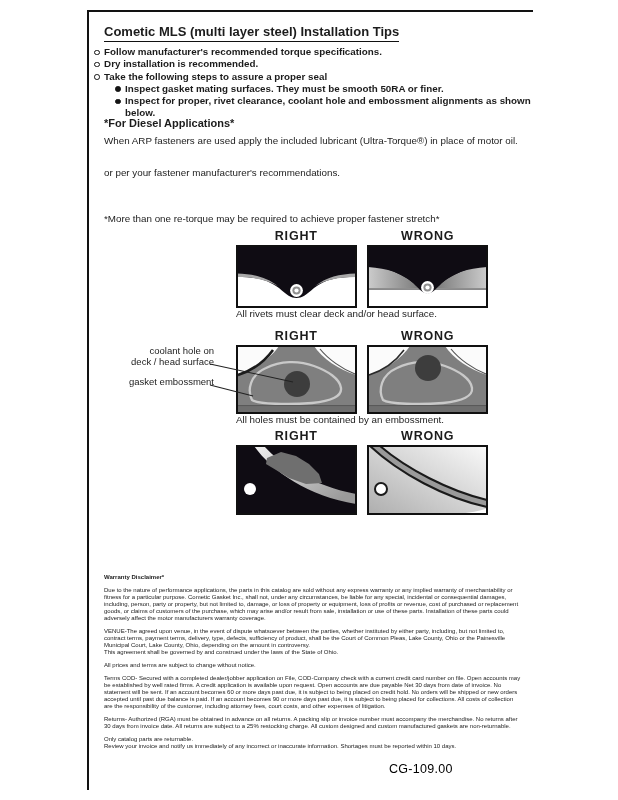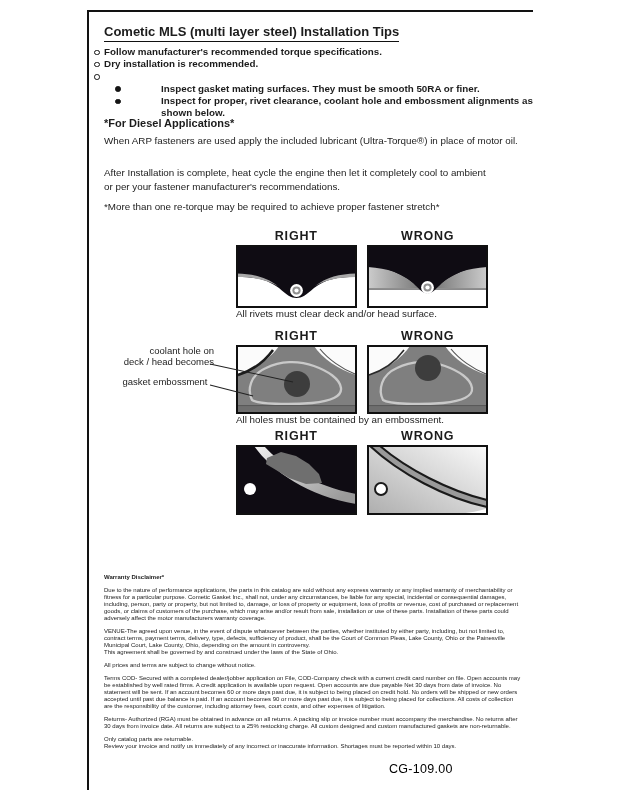--- a/index.html
+++ b/index.html
@@ -8,21 +8,21 @@
     font-family:"Liberation Sans","DejaVu Sans",sans-serif;color:#1c1c1c;
   }
   .vline{position:absolute;left:87px;top:10px;width:2px;height:780px;background:#121212;}
   .hline{position:absolute;left:87px;top:10px;width:446px;height:2px;background:#121212;}
 
   .title{position:absolute;left:104px;top:24px;margin:0;font-size:13px;font-weight:bold;}
   .title span{display:inline-block;border-bottom:1.6px solid #111;padding-bottom:2px;}
 
   .bullets{position:absolute;left:94px;top:46px;width:440px;font-size:9.8px;}
   .brow{display:flex;align-items:flex-start;height:12.3px;line-height:12.3px;font-weight:bold;}
-  .brow.sub{padding-left:21px;gap:36px;}
+  .brow.sub{padding-left:21px;}
   .dot{flex:0 0 auto;width:3.6px;height:3.6px;border:1px solid #141414;border-radius:50%;
        margin:3.6px 4.5px 0 0;background:transparent;}
   .dot.filled{background:#141414;}
 
   .h2{position:absolute;left:104px;margin:0;font-size:11px;font-weight:bold;}
   .para{position:absolute;left:104px;width:440px;font-size:9.8px;line-height:14px;}
 
   .dgroup{position:absolute;left:236px;width:252px;}
   .dg-labels{display:flex;gap:11px;}
   .dg-labels span{width:121px;text-align:center;font-size:12.5px;font-weight:600;letter-spacing:0.8px;}
@@ -52,43 +52,43 @@
     <div class="brow">
         <span class="dot"></span>
         <span>Follow manufacturer's recommended torque specifications.</span>
       </div>
     <div class="brow">
         <span class="dot"></span>
         <span>Dry installation is recommended.</span>
       </div>
     <div class="brow">
         <span class="dot"></span>
+        <span>Take the following steps to assure a proper seal</span>
       </div>
     <div class="brow sub">
         <span class="dot filled"></span>
         <span>Inspect gasket mating surfaces.  They must be smooth 50RA or finer.</span>
       </div>
     <div class="brow sub">
         <span class="dot filled"></span>
         <span>Inspect for proper, rivet clearance, coolant hole and embossment alignments as shown below.</span>
       </div>
   </div>
 
   <h2 class="h2" style="top:117px;">*For Diesel Applications*</h2>
 
   <div class="para" style="top:134px;">
     <div>When ARP fasteners are used apply the included lubricant (Ultra-Torque®) in place of motor oil.</div>
   </div>
 
   <div class="para" style="top:166px;">
-    <div>After Installation is complete, heat cycle the engine then let it completely cool to ambient</div>
     <div>or per your fastener manufacturer's recommendations.</div>
   </div>
 
-  <div class="para" style="top:200px;">*More than one re-torque may be required to achieve proper fastener stretch*</div>
+  <div class="para" style="top:212px;">*More than one re-torque may be required to achieve proper fastener stretch*</div>
 
   <div class="dgroup" style="top:229px;">
     <div class="dg-labels">
       <span>RIGHT</span>
       <span>WRONG</span>
     </div>
     <div class="dg-panels">
       <svg width="121" height="63" viewBox="0 0 121 63">
         <rect width="121" height="63" fill="#0f0c13"></rect>
         <path d="M1,32 C20,32 31,34 43,43 C51,50 55,53 60.5,53 C66,53 70,50 78,43 C90,34 101,32 120,32 L120,62 L1,62 Z" fill="#ffffff"></path>
@@ -154,23 +154,23 @@
         <rect x="1" y="60" width="119" height="1.5" fill="#595959"></rect>
         <rect x="1" y="61.5" width="119" height="6.5" fill="#6e6e6e"></rect>
         <rect x="1" y="1" width="119" height="67" fill="none" stroke="#101010" stroke-width="2"></rect>
       </svg>
     </div>
     <div class="dg-caption">All holes must be contained by an embossment.</div>
   </div>
 
   <div class="ann" style="top:346px;">
     <div>coolant hole on</div>
-    <div>deck / head becomes</div>
-  </div>
-  <div class="ann" style="top:377px;text-align:center;">gasket embossment</div>
+    <div>deck / head surface</div>
+  </div>
+  <div class="ann" style="top:377px;">gasket embossment</div>
   <svg class="leader" width="105" height="60" viewBox="0 0 105 60">
     <line x1="5" y1="9" x2="88" y2="27" stroke="#222222" stroke-width="1.1"></line>
     <line x1="5" y1="30" x2="48" y2="41" stroke="#222222" stroke-width="1.1"></line>
   </svg>
 
   <div class="dgroup" style="top:429px;">
     <div class="dg-labels">
       <span>RIGHT</span>
       <span>WRONG</span>
     </div>

